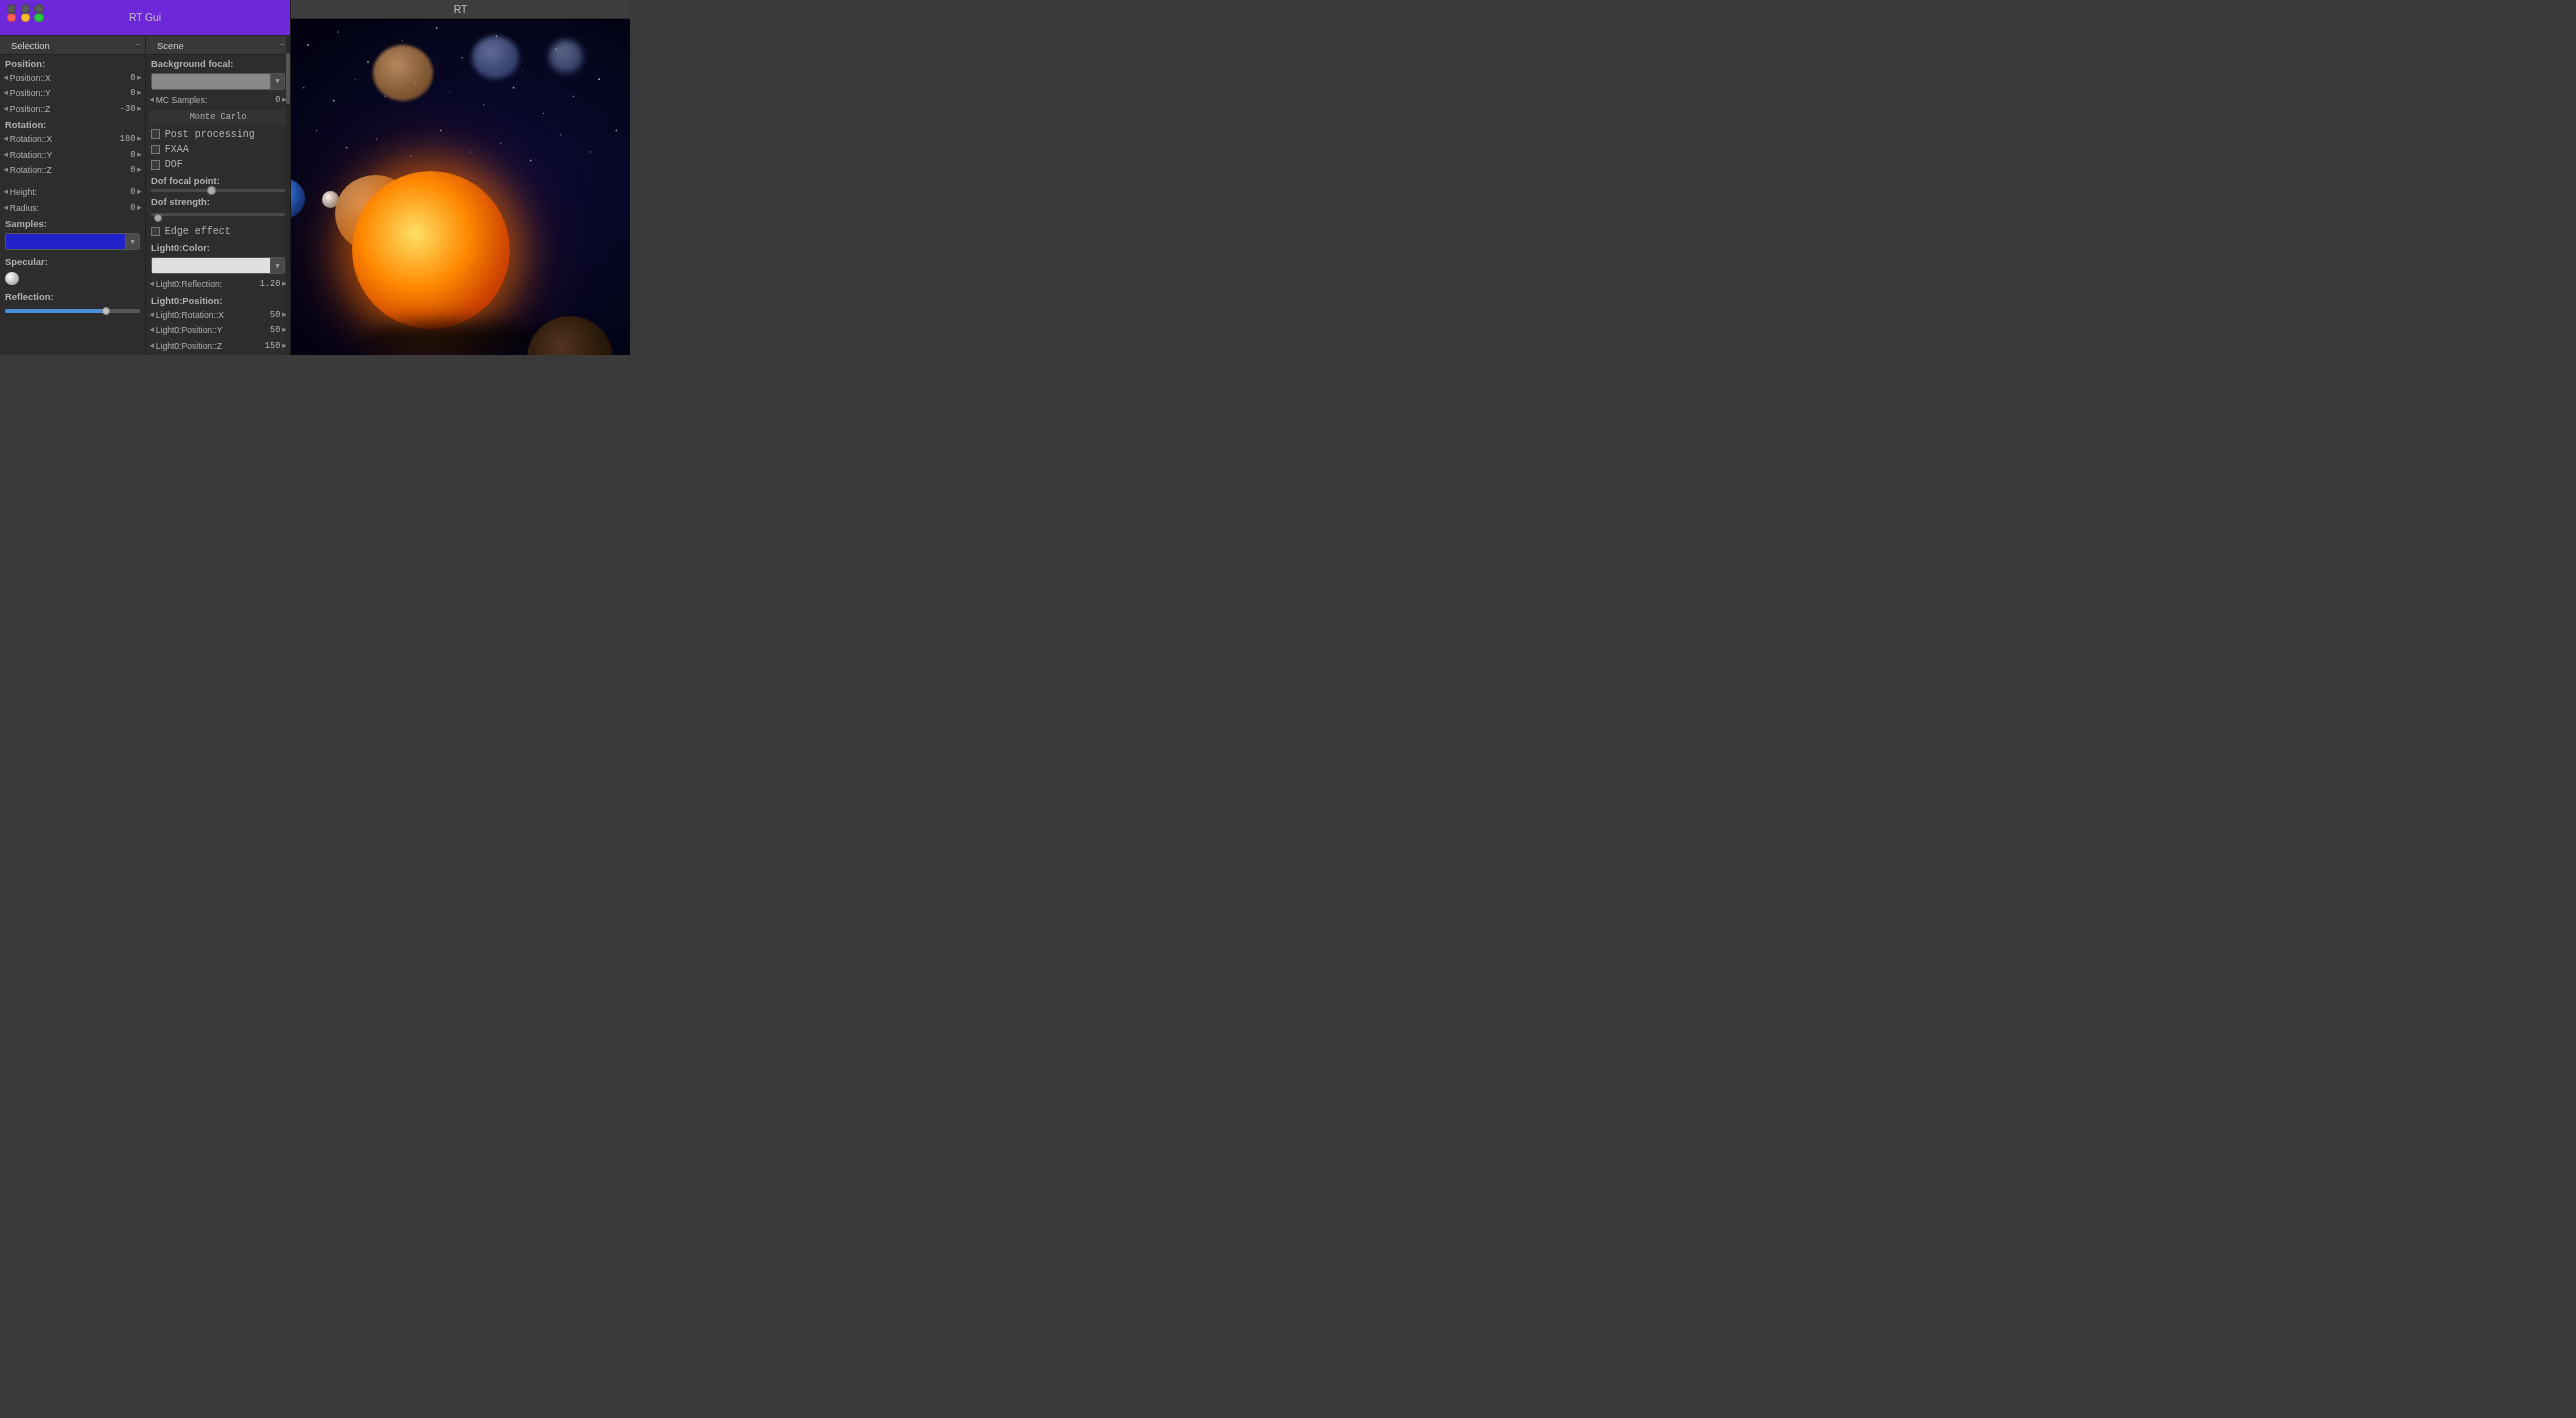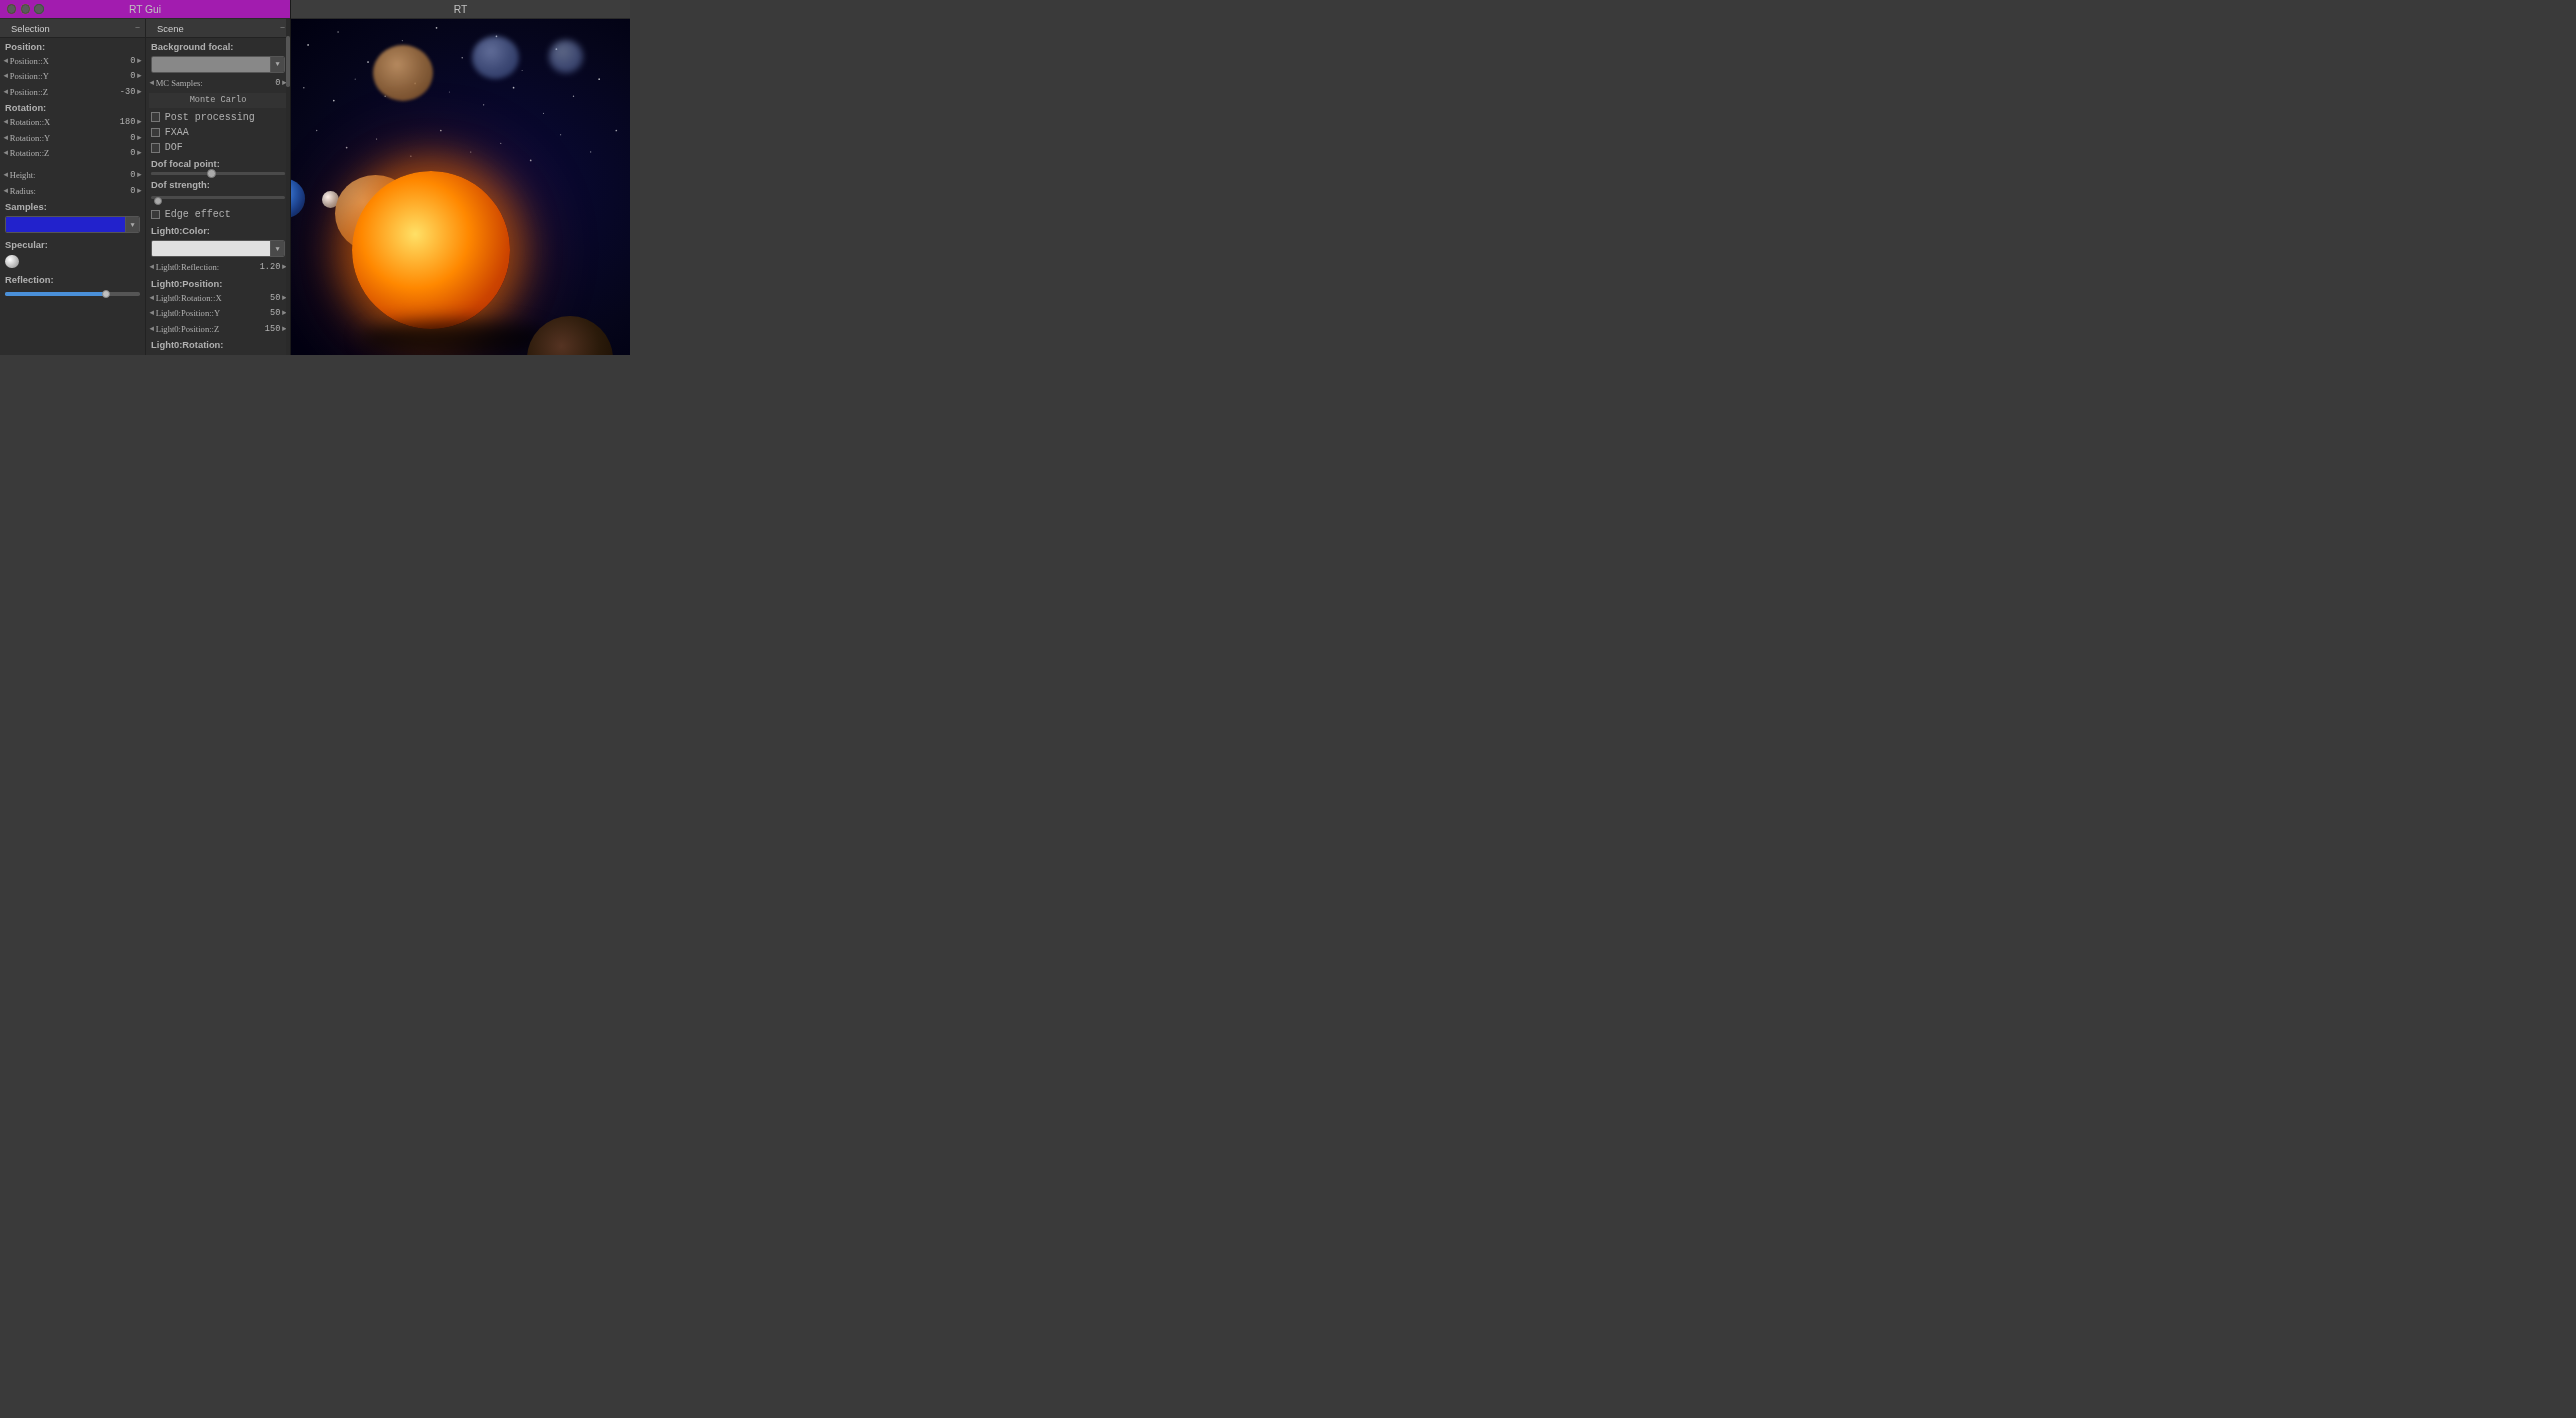--- a/index.html
+++ b/index.html
@@ -10,25 +10,25 @@
       color: #c8c8c8;
       display: flex;
       flex-direction: column;
       width: 630px;
       height: 355px;
       overflow: hidden;
     }
 
     
     .titlebar {
-      height: 19px;
+      height: 36px;
       display: flex;
       align-items: center;
       justify-content: center;
-      background: #a21caf;
+      background: #6d28d9;
       border-bottom: 0.9px solid #2a2a2a;
       position: relative;
       flex-shrink: 0;
     }
     .titlebar-title {
       font-size: 10.3px;
       color: #c0c0c0;
       font-family: -apple-system, sans-serif;
     }
     .traffic-lights {
@@ -96,21 +96,21 @@
     .param-arrow-left {
       color: #888;
       font-size: 7.7px;
       margin-right: 1.7px;
       cursor: pointer;
     }
     .param-name {
       flex: 1;
       color: #b0b0b0;
       font-size: 8.6px;
-      font-family: Liberation Serif, serif;
+      font-family: Liberation Sans, sans-serif;
     }
     .param-value {
       color: #b0b0b0;
       font-size: 8.6px;
       text-align: right;
       min-width: 20.6px;
       font-family: 'Courier New', monospace;
     }
     .param-arrow-right {
       color: #888;

